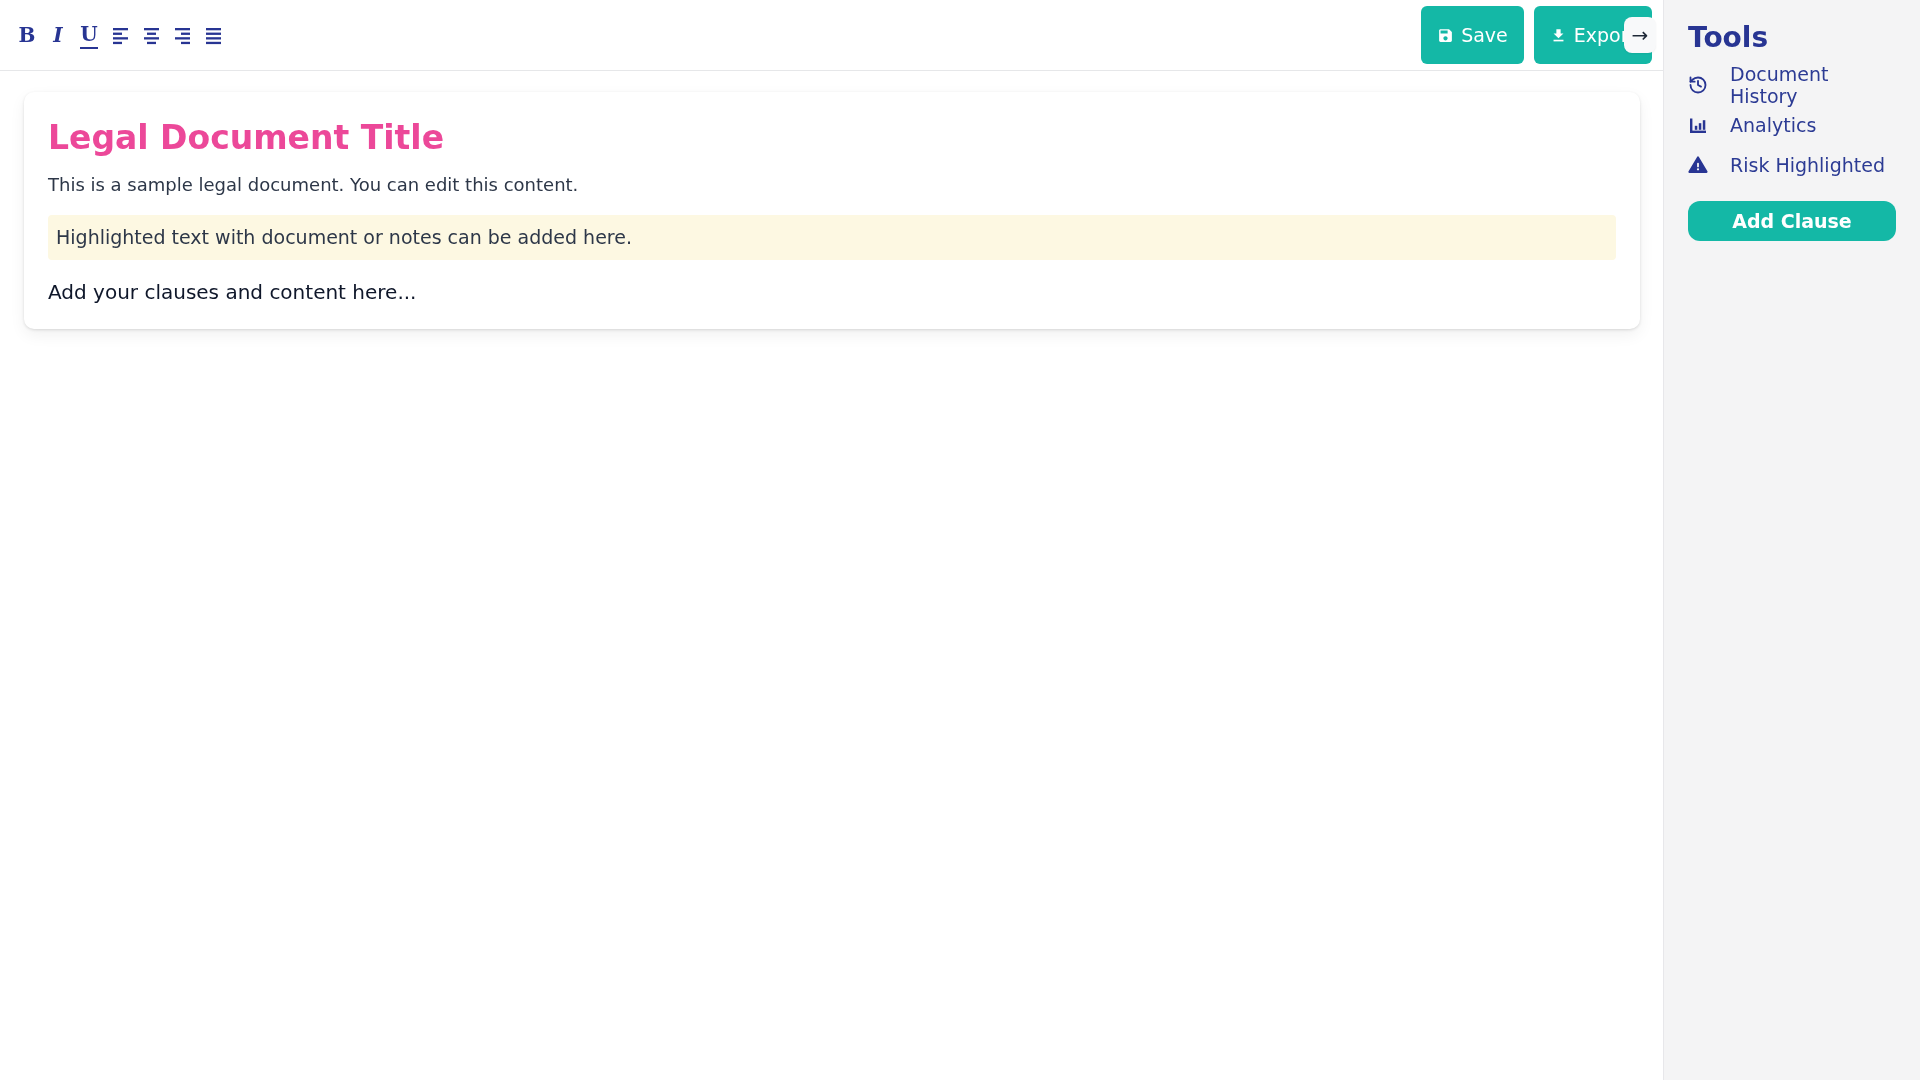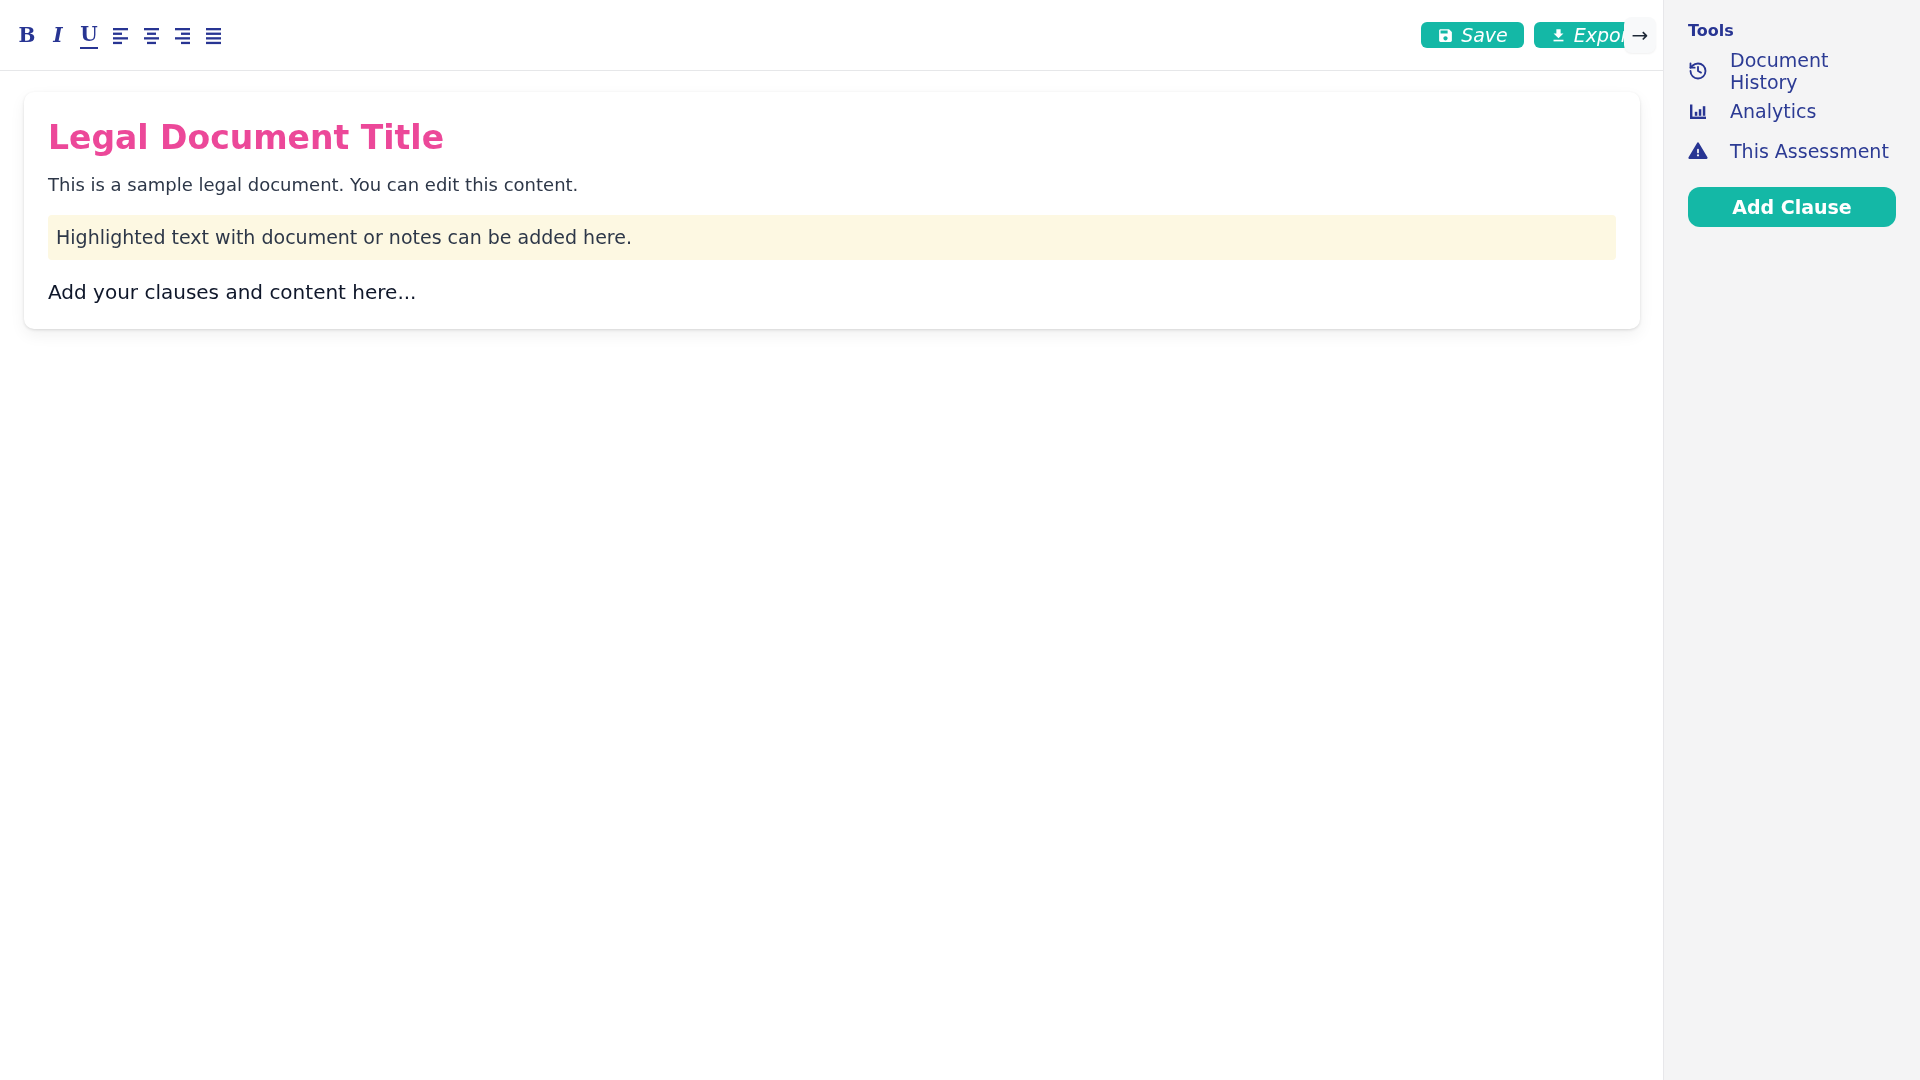--- a/index.html
+++ b/index.html
@@ -41,27 +41,26 @@
     color: #283593;
     font-family: "DejaVu Serif", "Liberation Serif", serif;
     font-size: 20px; font-weight: 700;
   }
   .fmt-btn .italic-glyph { font-style: italic; }
   .fmt-btn .underline-glyph { border-bottom: 2px solid #283593; padding-bottom: 1px; }
   .fmt-btn svg { display: block; }
   .action-group { display: flex; align-items: center; gap: 10px; }
   .btn-teal {
     display: flex; align-items: center; gap: 7px;
-    height: 26px; padding: 0 16px;
+    height: 58px; padding: 0 16px;
     background: #14b8a6; color: #ffffff;
     border: none; border-radius: 6px; cursor: pointer;
     font-family: "DejaVu Sans", "Liberation Sans", sans-serif;
     font-size: 19px; line-height: 1;
     white-space: nowrap;
-    font-style: italic;
   }
   .btn-teal svg { display: block; flex: 0 0 auto; }
   .sidebar-toggle {
     position: absolute;
     left: 1624px; top: 17px;
     width: 32px; height: 36px;
     background: #f8f9fa;
     border: none; border-radius: 8px;
     box-shadow: 0 1px 2px rgba(0,0,0,0.06);
     display: flex; align-items: center; justify-content: center;
@@ -98,21 +97,21 @@
   }
   
   .sidebar {
     flex: 0 0 257px;
     width: 257px;
     background: #f4f4f5;
     border-left: 1px solid #e7e7ea;
     padding: 22px 24px;
   }
   .sidebar-title {
-    font-size: 16px; font-weight: 700; color: #283593;
+    font-size: 28px; font-weight: 700; color: #283593;
     margin-bottom: 20px; line-height: 1.15;
   }
   .side-item {
     display: flex; align-items: center; gap: 22px;
     font-size: 19px; color: #2c3b94;
     margin-bottom: 18px; height: 22px;
     cursor: pointer;
   }
   .side-item svg { display: block; flex: 0 0 auto; }
   .add-clause {
@@ -240,19 +239,19 @@
       </svg>
       <span>Analytics</span>
     </div>
 
     <div class="side-item">
       <svg width="20" height="20" viewBox="0 0 24 24">
         <path d="M12 3 22.2 20.3 H1.8 Z" fill="#283593" stroke="#283593" stroke-width="2.6" stroke-linejoin="round"></path>
         <rect x="10.9" y="9.2" width="2.2" height="5.6" rx="1.1" fill="#f4f4f5"></rect>
         <circle cx="12" cy="17.2" r="1.35" fill="#f4f4f5"></circle>
       </svg>
-      <span>This Assessment</span>
+      <span>Risk Highlighted</span>
     </div>
 
     <button class="add-clause">Add Clause</button>
   </aside>
 
 </div>
 
 </body></html>

